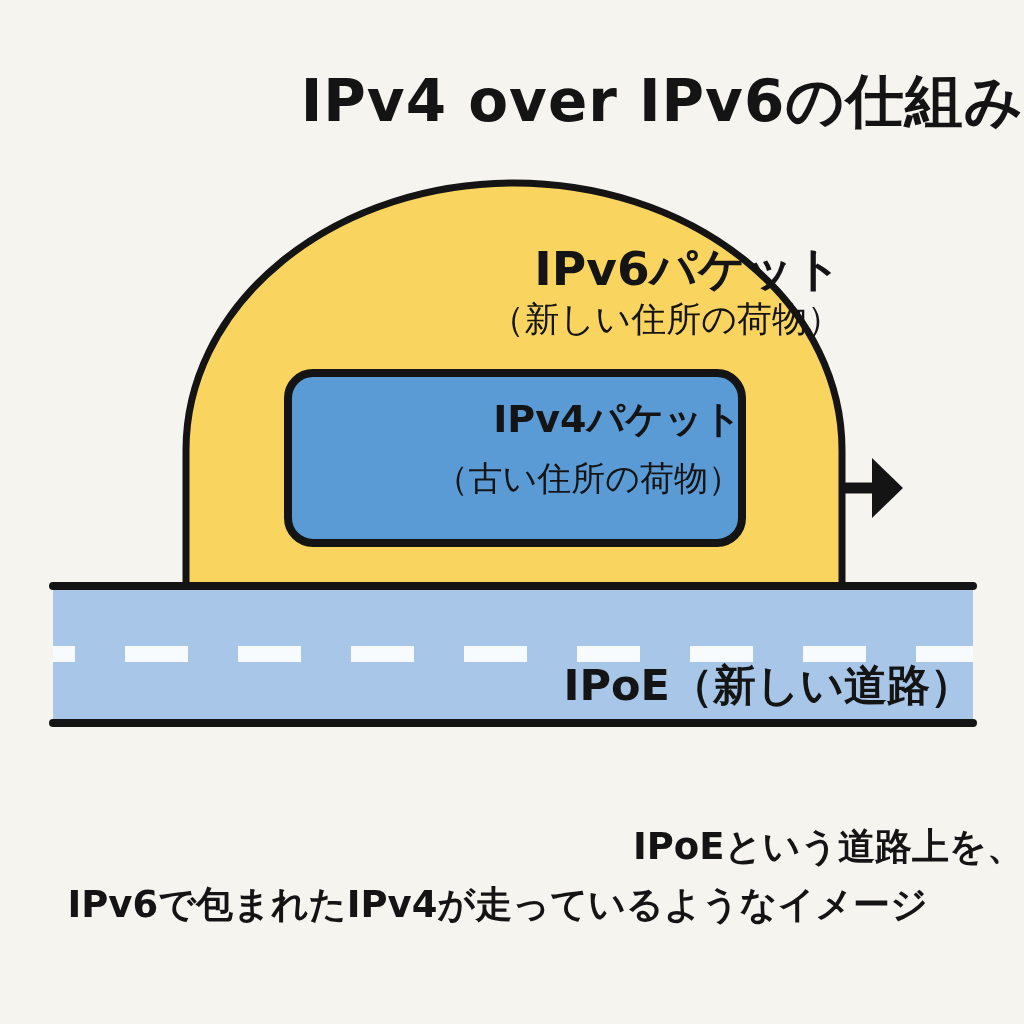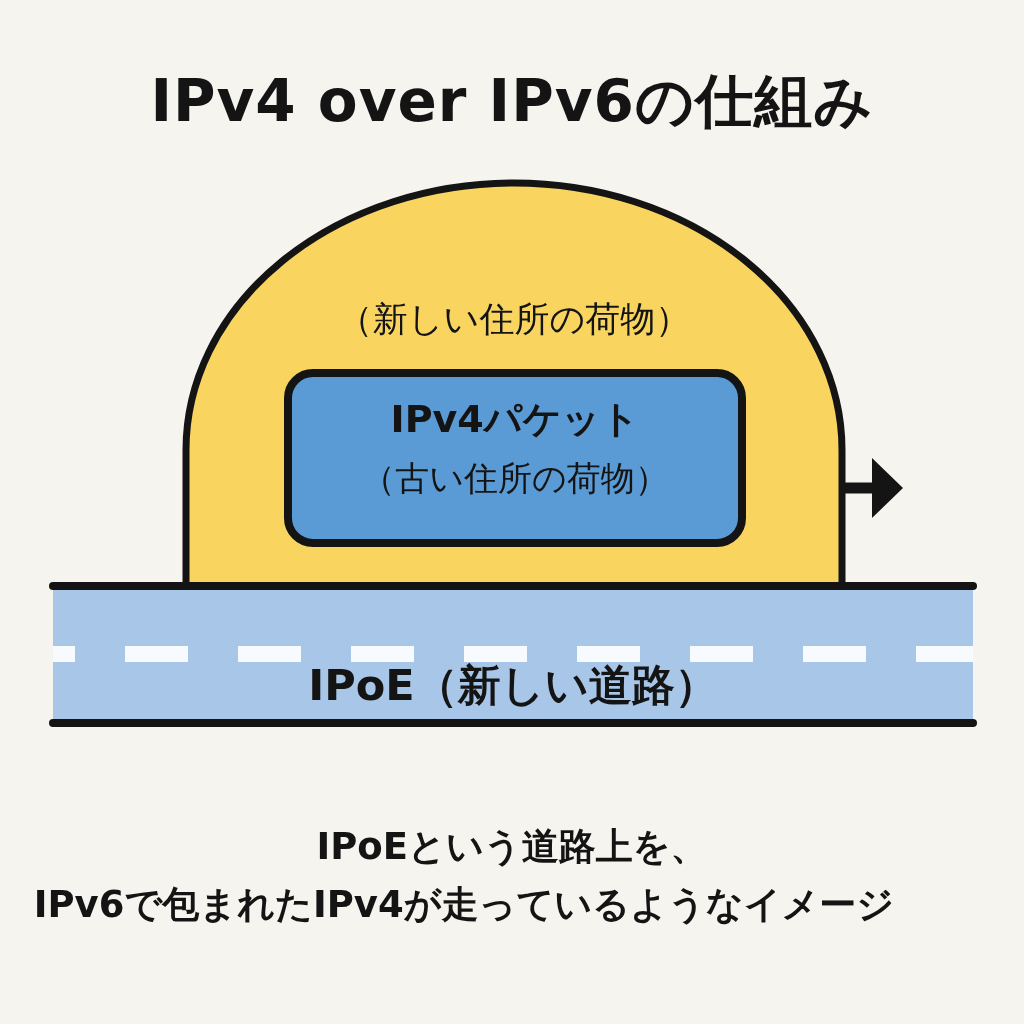--- a/index.html
+++ b/index.html
@@ -22,21 +22,21 @@
   .diagram-svg{position:absolute;left:0;top:0;width:1024px;height:1024px;}
   .dome{fill:var(--dome-fill);stroke:var(--ink);stroke-width:7;}
   .inner-box{fill:var(--inner-box-fill);stroke:var(--ink);stroke-width:8;}
   .road-band{fill:var(--road-fill);}
   .road-edge{stroke:var(--ink);stroke-width:8;stroke-linecap:round;fill:none;}
   .road-dashes{stroke:var(--dash);stroke-width:16;stroke-dasharray:63 50;stroke-dashoffset:41;fill:none;}
   .arrow-shaft{stroke:var(--ink);stroke-width:11;fill:none;}
   .arrow-head{fill:var(--ink);stroke:none;}
   .txt{
     position:absolute;
-    text-align:center;
+    text-align:right;
     color:var(--ink);
     white-space:nowrap;
     line-height:1.15;
   }
   .page-title{
     left:0;top:68px;width:1024px;
     font-size:58px;font-weight:800;letter-spacing:1px;
   }
   .ipv6-label{left:186px;top:242px;width:656px;font-size:47px;font-weight:700;}
   .ipv6-sublabel{left:186px;top:299px;width:656px;font-size:35px;font-weight:400;}
@@ -63,20 +63,21 @@
     <rect class="road-band" x="53" y="586" width="920" height="138"></rect>
     <line class="road-edge" x1="53" y1="586" x2="973" y2="586"></line>
     <line class="road-edge" x1="53" y1="723" x2="973" y2="723"></line>
     <line class="road-dashes" x1="53" y1="654" x2="973" y2="654"></line>
 
     <rect class="inner-box" x="288" y="373" width="454" height="170" rx="25"></rect>
   </svg>
 
   <div class="txt page-title">IPv4 over IPv6の仕組み</div>
 
+  <div class="txt ipv6-label">IPv6パケット</div>
   <div class="txt ipv6-sublabel">（新しい住所の荷物）</div>
 
   <div class="txt ipv4-label">IPv4パケット</div>
   <div class="txt road-label">IPoE（新しい道路）</div>
 
   <div class="txt ipv4-sublabel">（古い住所の荷物）</div>
 
   <div class="txt caption-line1">IPoEという道路上を、</div>
   <div class="txt caption-line2">IPv6で包まれたIPv4が走っているようなイメージ</div>
 

